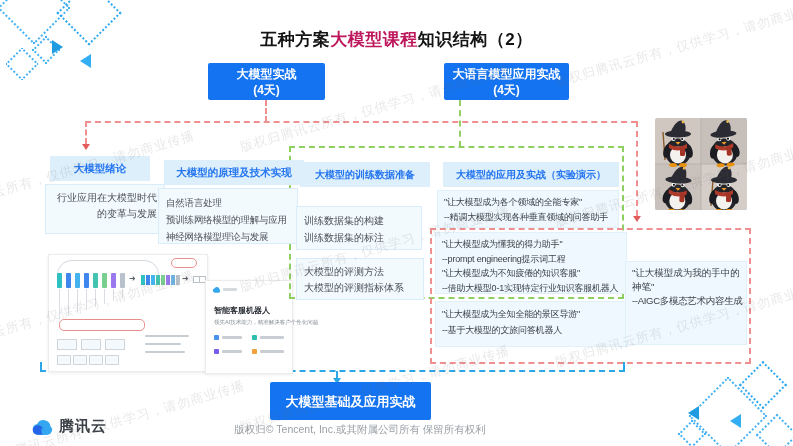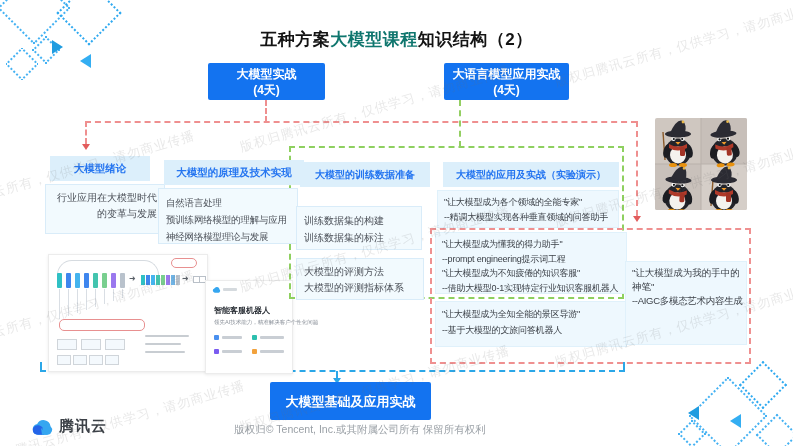--- a/index.html
+++ b/index.html
@@ -10,21 +10,21 @@
       white-space:nowrap;transform:rotate(-16deg);pointer-events:none;}
   
   .dd{position:absolute;z-index:0;border:2px dotted #45b2f3;transform:rotate(45deg);}
   .tri-r{position:absolute;z-index:0;width:0;height:0;border-left:11px solid #1f9ce0;
          border-top:7px solid transparent;border-bottom:7px solid transparent;}
   .tri-l{position:absolute;z-index:0;width:0;height:0;border-right:11px solid #1f9ce0;
          border-top:7px solid transparent;border-bottom:7px solid transparent;}
   
   .title{position:absolute;z-index:4;top:28px;left:0;width:100%;text-align:center;
          font-size:17px;font-weight:bold;color:#141414;letter-spacing:.5px;}
-  .title .hl{color:#0f766e;}
+  .title .hl{color:#be185d;}
   
   .course{position:absolute;z-index:4;background:#1373f0;color:#fff;font-weight:bold;
           font-size:12px;line-height:16px;text-align:center;display:flex;flex-direction:column;
           justify-content:center;border-radius:2px;}
   
   .lineV{position:absolute;z-index:1;border-left:2px dashed #ef8f8f;width:0;}
   .lineH{position:absolute;z-index:1;border-top:2px dashed #ef8f8f;height:0;}
   .green{border-color:#93cf62;}
   .blue{border-color:#2ba7e8;}
   .arrD{position:absolute;z-index:1;width:0;height:0;border-left:4px solid transparent;

